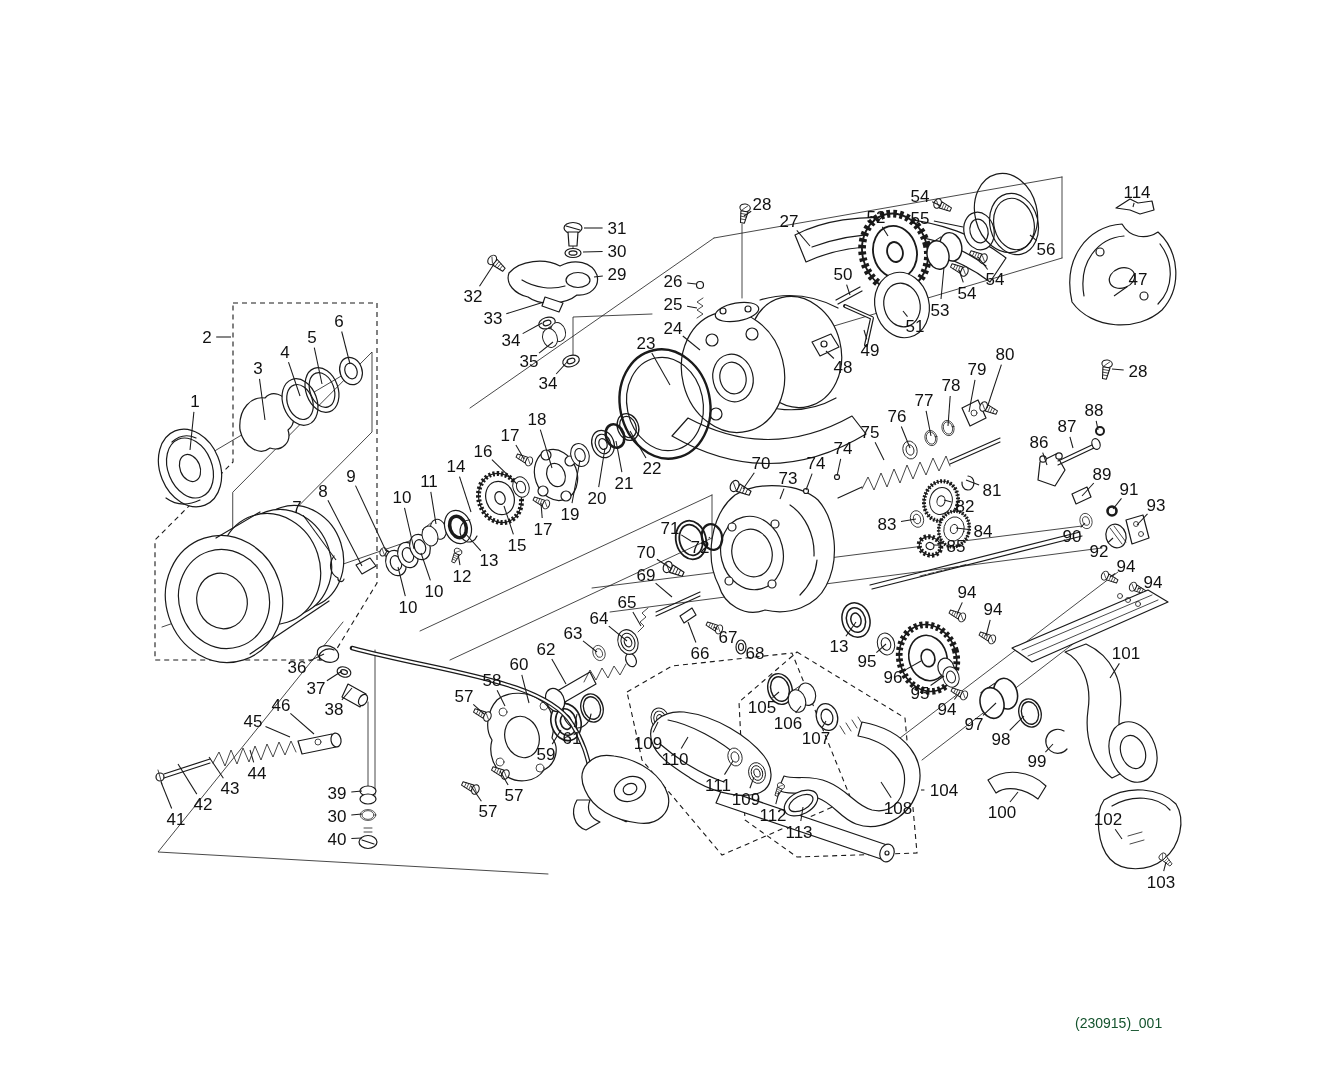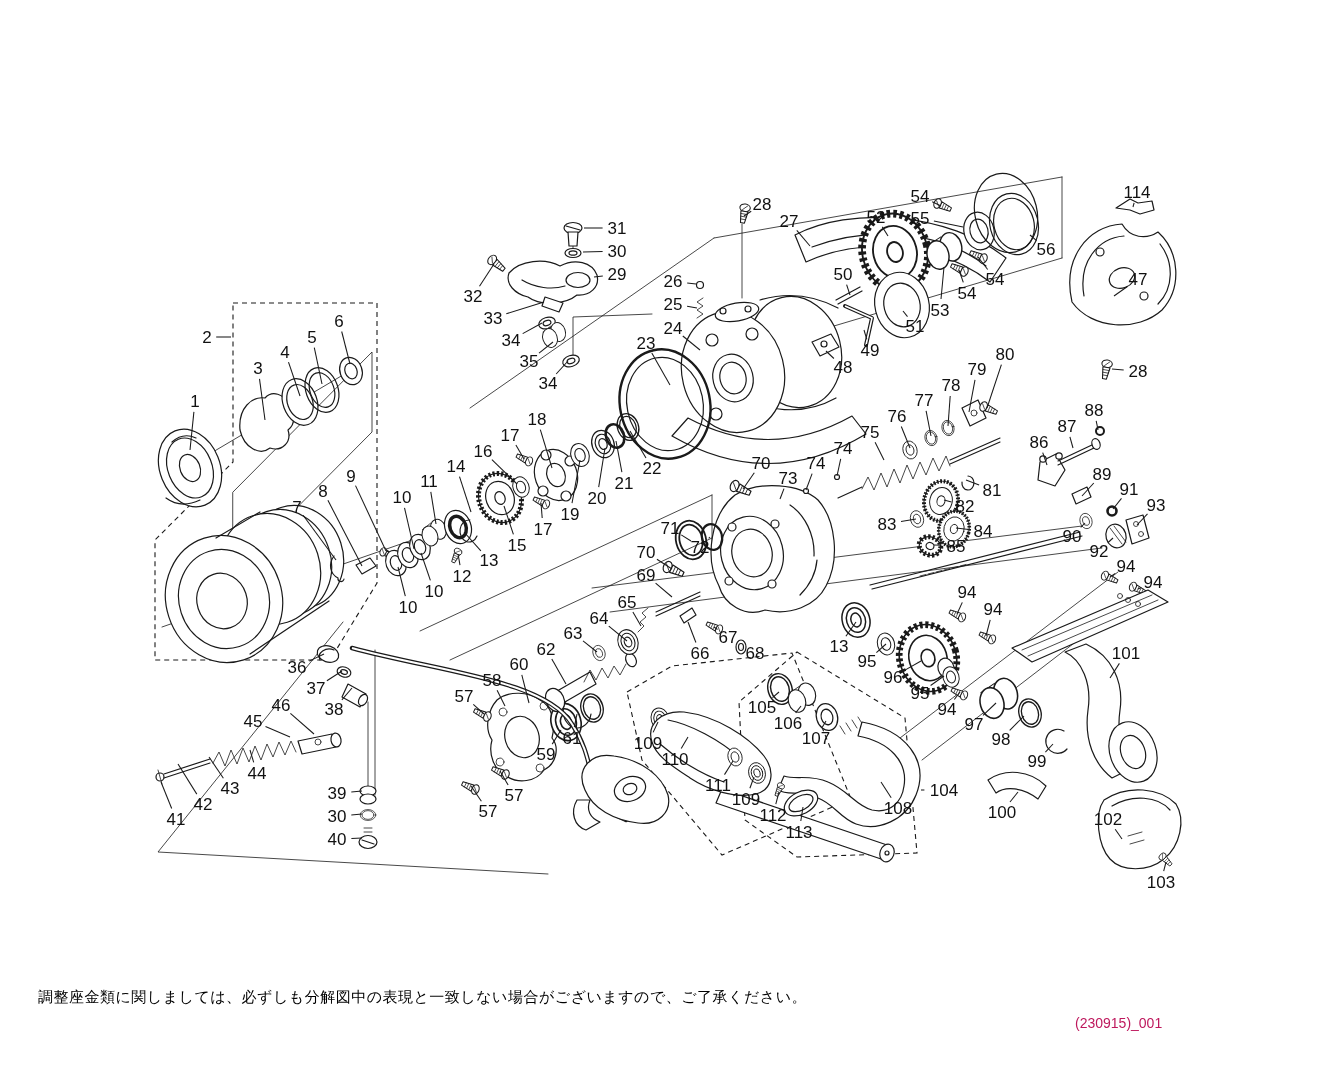--- a/index.html
+++ b/index.html
@@ -11,21 +11,21 @@
   .fw{fill:#ffffff;stroke:#1a1a1a;stroke-width:1.2;stroke-linejoin:round}
   .thin{stroke-width:0.8}
   .dash{stroke-dasharray:5 4;fill:none;stroke:#1a1a1a;stroke-width:1.1}
   .dot{stroke-dasharray:1.5 3}
   .teeth{stroke-width:5;stroke-dasharray:2.2 2;fill:#fff;stroke:#1a1a1a}
   .ldr{stroke:#1a1a1a;stroke-width:1.05;fill:none}
   .plbl{font:17px "Liberation Sans","DejaVu Sans",sans-serif;fill:#111}
   .footer-line{position:absolute;color:#000;font-size:15px;letter-spacing:.5px;white-space:nowrap}
   .f1{left:38px;top:988px}
   .f2{left:44px;top:1014px}
-  .doc{position:absolute;left:1075px;top:1015px;font-size:14px;color:#be185d}
+  .doc{position:absolute;left:1075px;top:1015px;font-size:14px;color:#14532d}
 </style>
 </head>
 <body>
 
 <div class="stage">
 
 <svg width="1325" height="1074" viewBox="0 0 1325 1074">
   <defs>
     <g id="washer">
           <ellipse rx="10" ry="13" class="fw"></ellipse>
@@ -640,16 +640,15 @@
         <text x="773" y="815" text-anchor="middle" dominant-baseline="central" class="plbl">112</text>
         <text x="799" y="832" text-anchor="middle" dominant-baseline="central" class="plbl">113</text>
         <text x="1137" y="192" text-anchor="middle" dominant-baseline="central" class="plbl">114</text>
         <text x="1138" y="371" text-anchor="middle" dominant-baseline="central" class="plbl">28</text>
         <text x="514" y="795" text-anchor="middle" dominant-baseline="central" class="plbl">57</text>
         <text x="488" y="811" text-anchor="middle" dominant-baseline="central" class="plbl">57</text>
         <text x="546" y="754" text-anchor="middle" dominant-baseline="central" class="plbl">59</text>
       </g>
 </svg>
 
-<div class="footer-line f1">調整座金類に関しましては、必ずしも分解図中の表現と一致しない場合がございますので、ご了承ください。</div>
 <div class="doc">(230915)_001</div>
 
 </div>
 
 </body></html>

